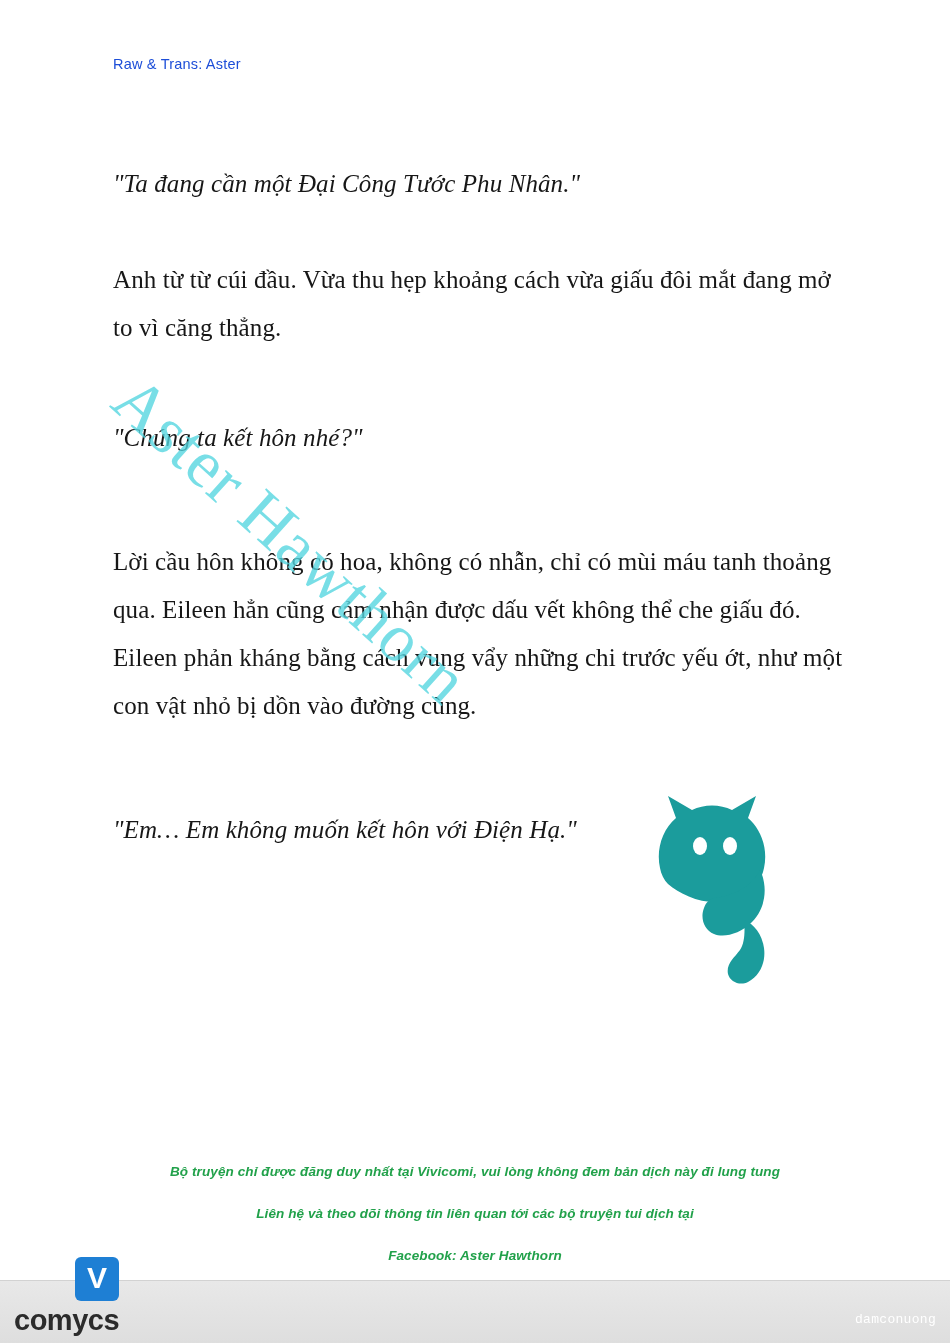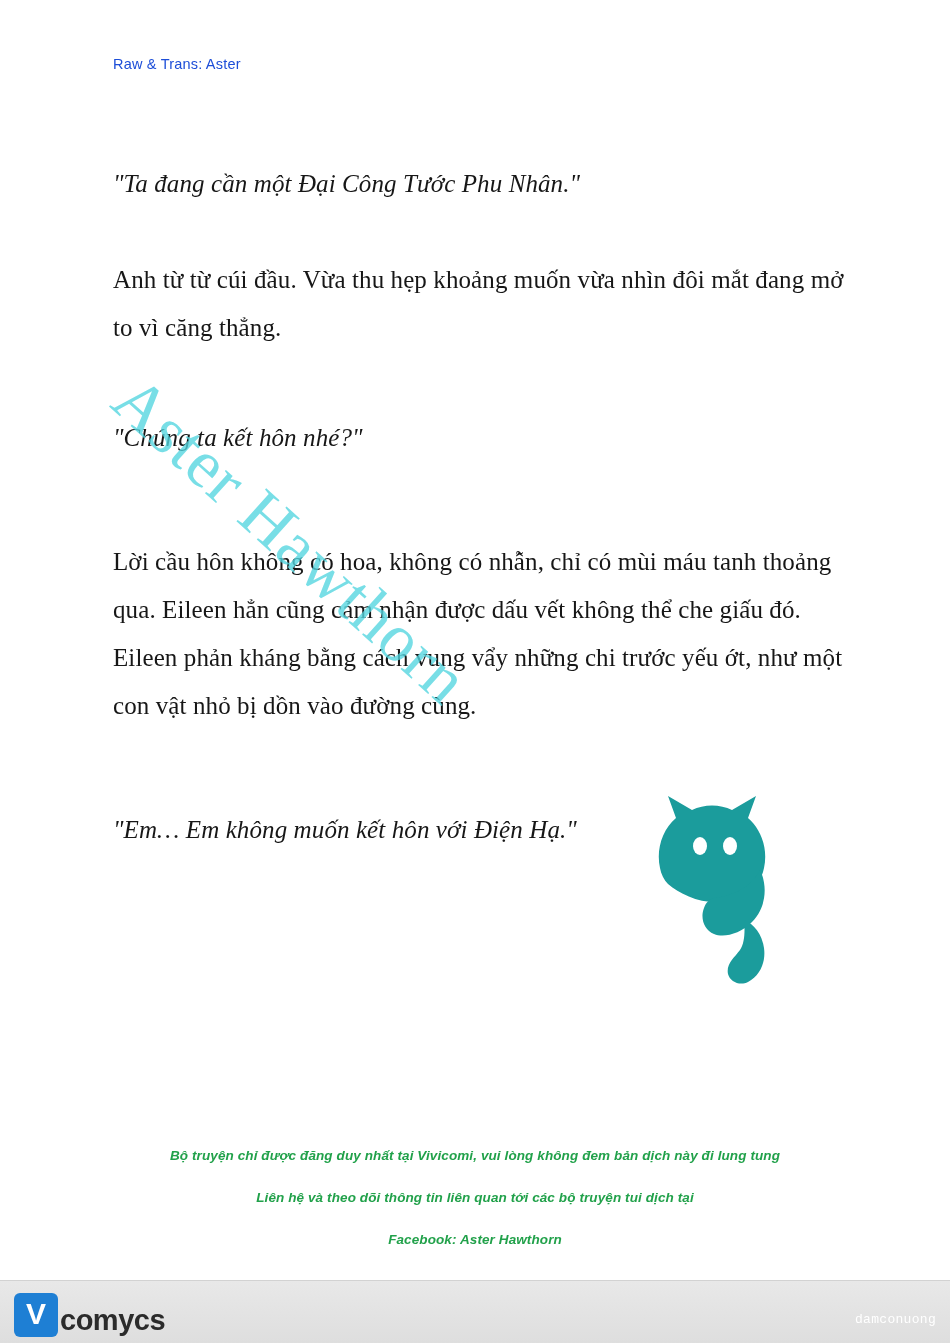--- a/index.html
+++ b/index.html
@@ -89,41 +89,42 @@
     right: 0;
     top: 1148px;
     text-align: center;
   }
   .footer-line {
     font-family: "Liberation Sans", sans-serif;
     font-size: 13.5px;
     font-weight: bold;
     font-style: italic;
     color: #21a14a;
-    margin: 0 0 27px 0;
+    margin: 16px 0 27px 0;
     letter-spacing: 0.1px;
   }
 
   
   .bottom-bar {
     position: absolute;
     left: 0;
     right: 0;
     bottom: 0;
     height: 62px;
     background: linear-gradient(to bottom, #e8e8e8 0%, #dedede 100%);
     border-top: 1px solid #d2d2d2;
   }
   .brand {
     position: absolute;
     left: 14px;
     bottom: 6px;
     display: flex;
     align-items: flex-end;
     gap: 2px;
+    flex-direction: column;
   }
   .brand-v {
     width: 44px;
     height: 44px;
     background: #1e7fd4;
     border-radius: 6px;
     position: relative;
   }
   .brand-v::after {
     content: "V";
@@ -157,21 +158,21 @@
 </head>
 <body>
 
 <div class="page">
 
   <div class="header-credit">Raw &amp; Trans: Aster</div>
 
   <div class="content">
     <p class="para dialogue">"Ta đang cần một Đại Công Tước Phu Nhân."</p>
 
-    <p class="para gap-lg">Anh từ từ cúi đầu. Vừa thu hẹp khoảng muốn vừa nhìn đôi mắt đang mở to vì căng thẳng.</p>
+    <p class="para gap-lg">Anh từ từ cúi đầu. Vừa thu hẹp khoảng cách vừa giấu đôi mắt đang mở to vì căng thẳng.</p>
 
     <p class="para dialogue gap-xl">"Chúng ta kết hôn nhé?"</p>
 
     <p class="para gap-xl">Lời cầu hôn không có hoa, không có nhẫn, chỉ có mùi máu tanh thoảng qua. Eileen hẳn cũng cảm nhận được dấu vết không thể che giấu đó. Eileen phản kháng bằng cách vung vẩy những chi trước yếu ớt, như một con vật nhỏ bị dồn vào đường cùng.</p>
 
     <p class="para dialogue gap-xl">"Em… Em không muốn kết hôn với Điện Hạ."</p>
 
   </div>
 
   <div class="watermark">Aster Hawthorn</div>

